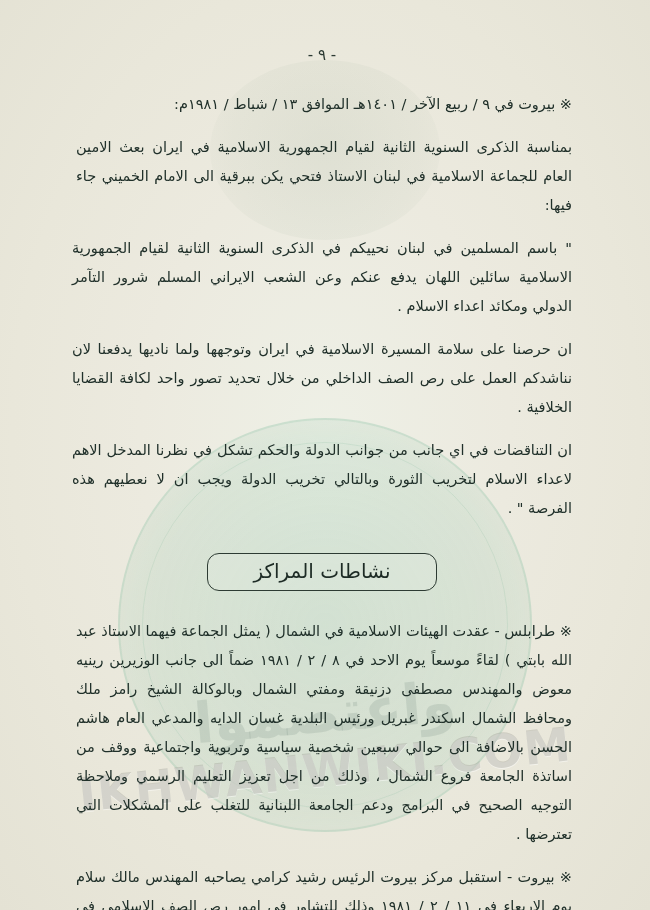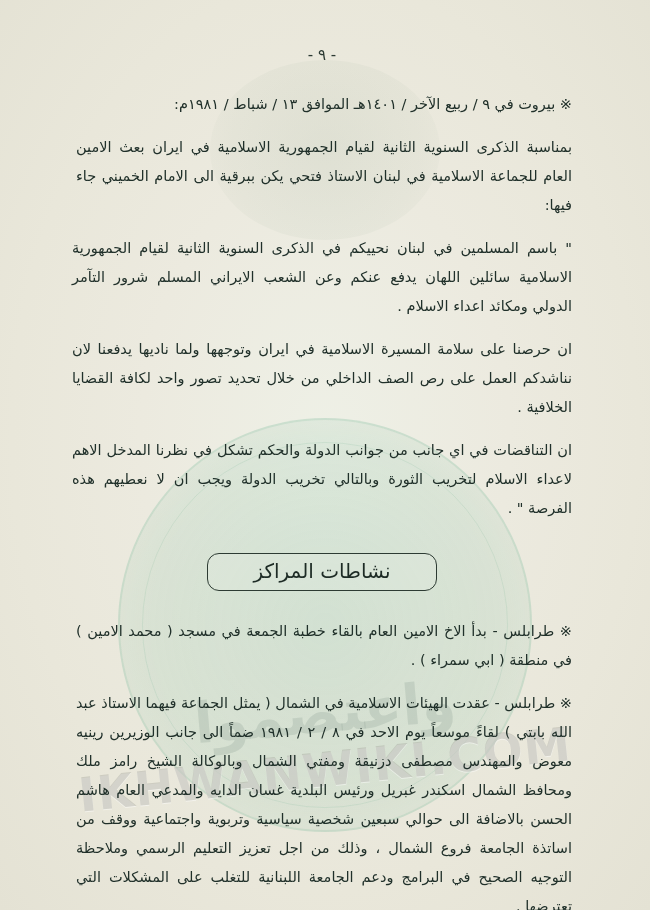--- a/index.html
+++ b/index.html
@@ -140,18 +140,17 @@
     <div class="page-number">- ٩ -</div>
 
     <p class="para first">※ بيروت في ٩ / ربيع الآخر / ١٤٠١هـ الموافق ١٣ / شباط / ١٩٨١م:</p>
     <p class="para">بمناسبة الذكرى السنوية الثانية لقيام الجمهورية الاسلامية في ايران بعث الامين العام للجماعة الاسلامية في لبنان الاستاذ فتحي يكن ببرقية الى الامام الخميني جاء فيها:</p>
     <p class="quote">" باسم المسلمين في لبنان نحييكم في الذكرى السنوية الثانية لقيام الجمهورية الاسلامية سائلين اللهان يدفع عنكم وعن الشعب الايراني المسلم شرور التآمر الدولي ومكائد اعداء الاسلام .</p>
     <p class="quote indent">ان حرصنا على سلامة المسيرة الاسلامية في ايران وتوجهها ولما ناديها يدفعنا لان نناشدكم العمل على رص الصف الداخلي من خلال تحديد تصور واحد لكافة القضايا الخلافية .</p>
     <p class="quote indent">ان التناقضات في اي جانب من جوانب الدولة والحكم تشكل في نظرنا المدخل الاهم لاعداء الاسلام لتخريب الثورة وبالتالي تخريب الدولة ويجب ان لا نعطيهم هذه الفرصة " .</p>
 
     <div class="section-heading">نشاطات المراكز</div>
 
-    <p class="para">※ طرابلس ‐ بدأ الاخ الامين العام بالقاء خطبة الجمعة في مسجد ( محمد الامين ) في منطقة ( ابي سمراء ) .</p>
     <p class="para">※ طرابلس ‐ عقدت الهيئات الاسلامية في الشمال ( يمثل الجماعة فيهما الاستاذ عبد الله بابتي ) لقاءً موسعاً يوم الاحد في ٨ / ٢ / ١٩٨١ ضماً الى جانب الوزيرين رينيه معوض والمهندس مصطفى دزنيقة ومفتي الشمال وبالوكالة الشيخ رامز ملك ومحافظ الشمال اسكندر غبريل ورئيس البلدية غسان الدايه والمدعي العام هاشم الحسن بالاضافة الى حوالي سبعين شخصية سياسية وتربوية واجتماعية ووقف من اساتذة الجامعة فروع الشمال ، وذلك من اجل تعزيز التعليم الرسمي وملاحظة التوجيه الصحيح في البرامج ودعم الجامعة اللبنانية للتغلب على المشكلات التي تعترضها .</p>
     <p class="para">※ بيروت ‐ استقبل مركز بيروت الرئيس رشيد كرامي يصاحبه المهندس مالك سلام يوم الاربعاء في ١١ / ٢ / ١٩٨١ وذلك للتشاور في امور رص الصف الاسلامي في لبنان .</p>
 
   </div>
 </div>
 
 </body></html>

